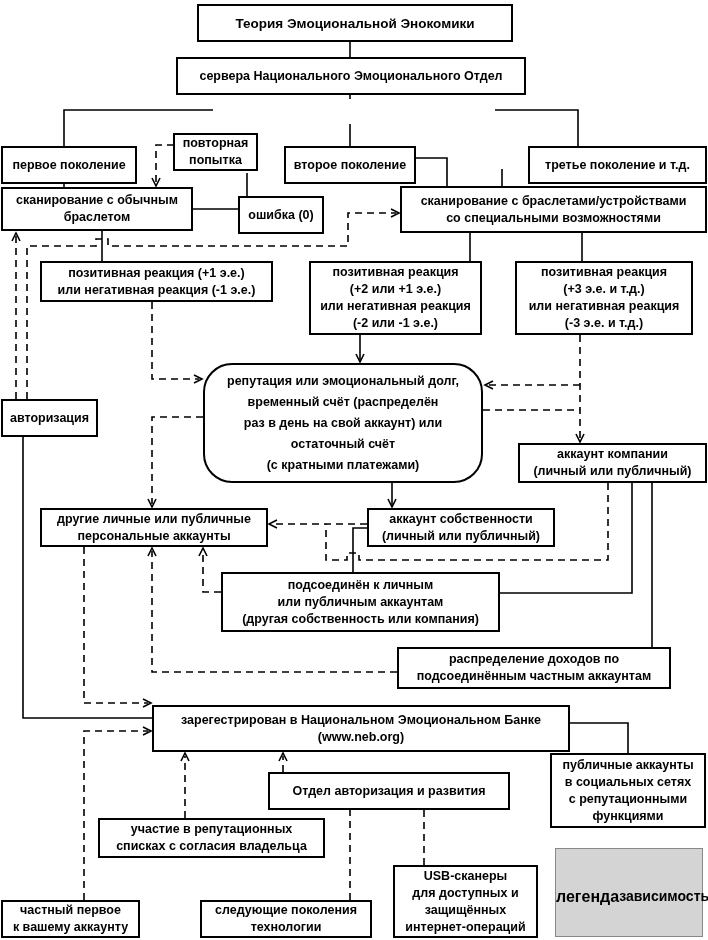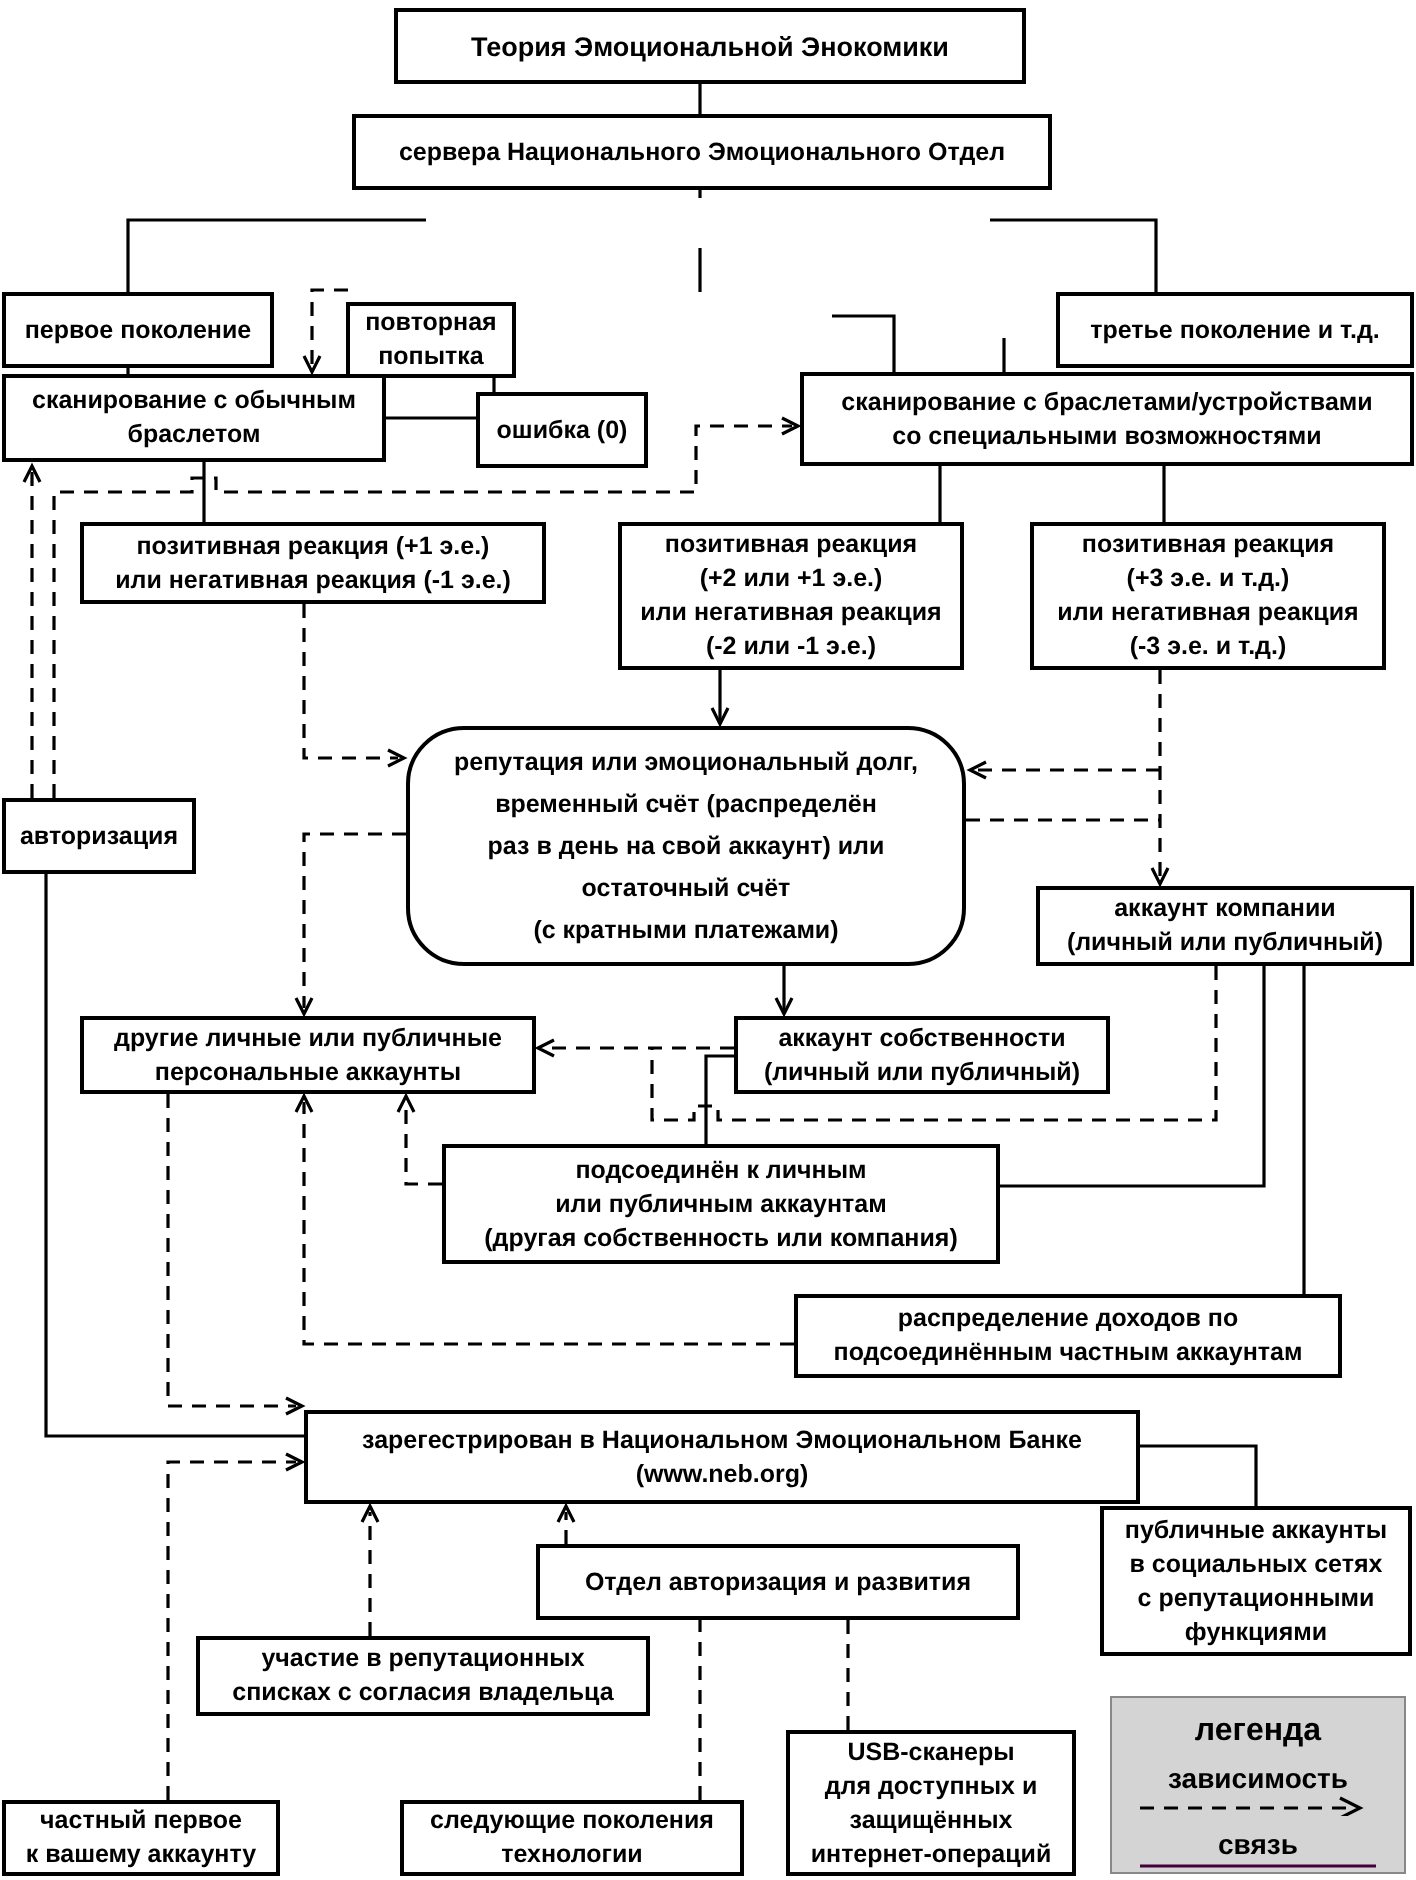--- a/index.html
+++ b/index.html
@@ -13,21 +13,21 @@
     position:absolute;box-sizing:border-box;
     background:#ffffff;border:2px solid #000;
     display:flex;align-items:center;justify-content:center;
     text-align:center;font-weight:bold;font-size:12.5px;line-height:17px;
     white-space:pre-line;color:#000;padding:17px 2px;
   }
   .node.lg{font-size:13.5px;}
   .node.wide-lines{line-height:21px;border-radius:29px;}
   #legend{
     position:absolute;box-sizing:border-box;background:#d4d4d4;border:1px solid #888888;
-    display:flex;flex-direction:column;align-items:center;
+    display:flex;align-items:center;
     color:#000;font-weight:bold;
   }
   #legend .legend-title{font-size:16px;margin-top:8px;}
   #legend .legend-label{font-size:14px;margin-top:6px;}
   #legend svg{display:block;}
 </style>
 </head>
 <body>
 
 <div id="stage">
@@ -96,22 +96,23 @@
       <path d="M181 761 L185 753 L189 761"></path>
       <path d="M279 761 L283 753 L287 761"></path>
       <path d="M346 807 L350 799 L354 807"></path>
       <path d="M420 807 L424 799 L428 807"></path>
     </g>
   </svg>
 
   <div class="node lg" style="left:197px;top:4px;width:316px;height:36px">Теория Эмоциональной Энокомики</div>
   <div class="node" style="left:176px;top:57px;width:350px;height:26px">сервера Национального Эмоционального Отдел</div>
   <div class="node" style="left:1px;top:146px;width:136px;height:25px">первое поколение</div>
-  <div class="node" style="left:173px;top:151px;width:85px;height:36px">повторная
+  <div class="node" style="left:173px;top:133px;width:85px;height:36px">повторная
 попытка</div>
+  <div class="node" style="left:284px;top:146px;width:132px;height:25px">второе поколение</div>
   <div class="node" style="left:528px;top:146px;width:179px;height:23px">третье поколение и т.д.</div>
   <div class="node" style="left:1px;top:187px;width:192px;height:44px">сканирование с обычным
 браслетом</div>
   <div class="node" style="left:238px;top:196px;width:86px;height:26px">ошибка (0)</div>
   <div class="node" style="left:400px;top:186px;width:307px;height:47px">сканирование с браслетами/устройствами
 со специальными возможностями</div>
   <div class="node" style="left:40px;top:261px;width:233px;height:41px">позитивная реакция (+1 э.е.)
 или негативная реакция (-1 э.е.)</div>
   <div class="node" style="left:309px;top:261px;width:173px;height:74px">позитивная реакция
 (+2 или +1 э.е.)

